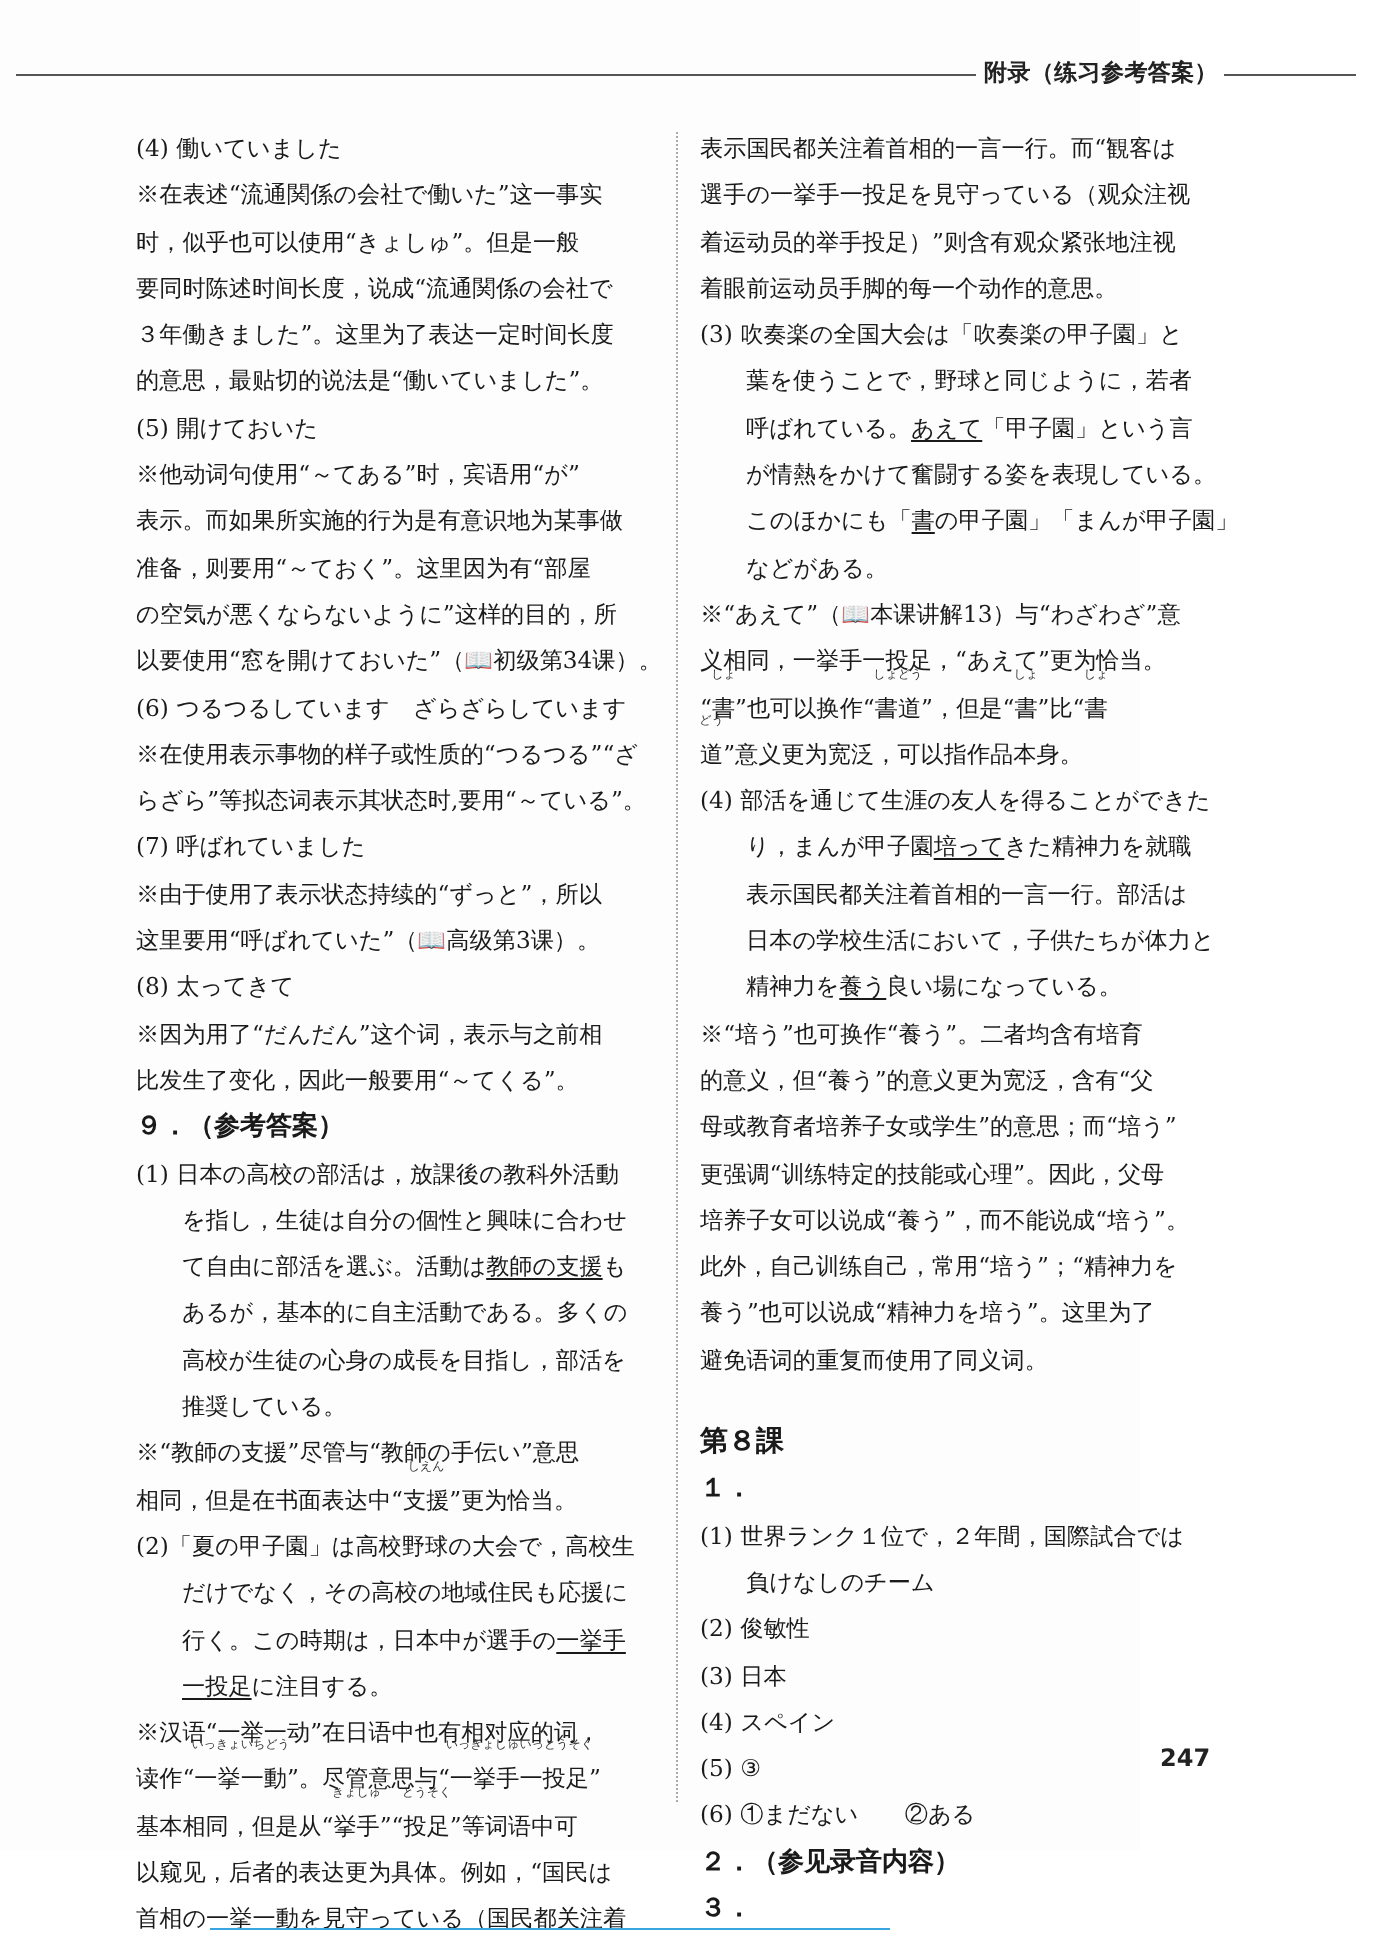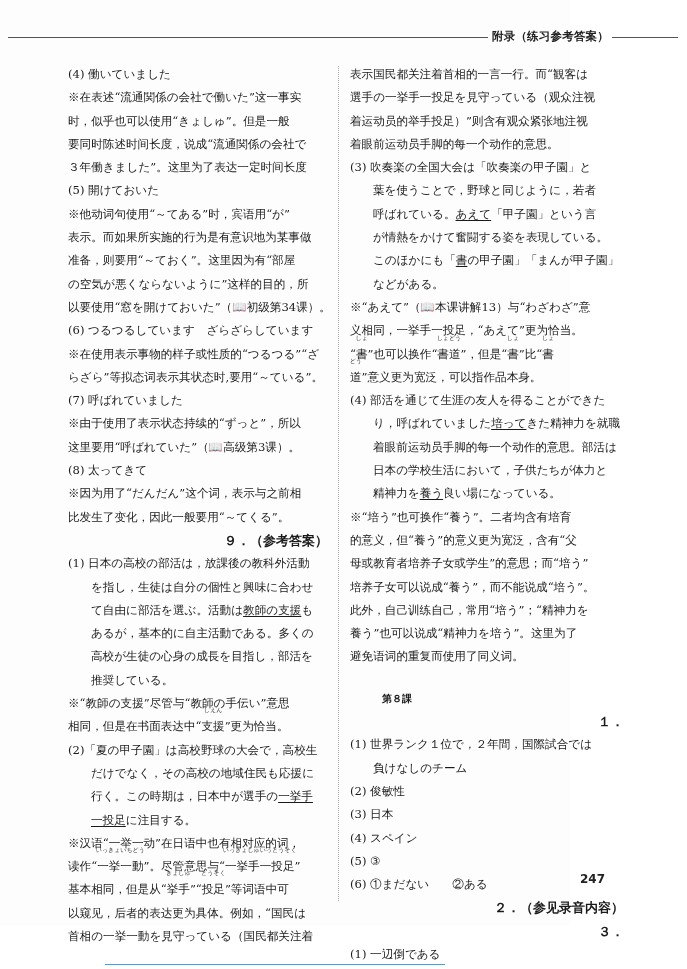--- a/index.html
+++ b/index.html
@@ -36,25 +36,25 @@
   .ln { white-space: nowrap; height: 23.3px; position: relative; }
   .ind { padding-left: 23px; }
   .u { text-decoration: underline; text-underline-offset: 2px; }
   .rb { position: relative; display: inline-block; }
   .rb .rt {
     position: absolute; left: 50%; transform: translateX(-50%);
     top: -8px; font-size: 6px; line-height: 6px; white-space: nowrap; color: #333;
   }
   .num {
     font-family: "DejaVu Sans", "Liberation Sans", sans-serif;
-    font-weight: bold; font-size: 13px; text-align: right;
+    font-weight: bold; font-size: 13px;
   }
   .lesson {
     font-family: "DejaVu Sans", "Liberation Sans", sans-serif;
-    font-weight: bold; font-size: 10px; margin-left: 32px;
+    font-weight: bold; font-size: 14px;
   }
   .page-number {
     position: absolute; left: 580px; top: 872px;
     font-family: "DejaVu Sans", "Liberation Sans", sans-serif;
     font-weight: bold; font-size: 12px; color: #222; height: 13px; overflow: hidden;
   }
   .bottom-bar {
     position: absolute; left: 105px; top: 964px; width: 340px; height: 1px;
     background: #3aa6df;
   }
@@ -68,20 +68,21 @@
   <div class="header-line right"></div>
 
   <div class="col-divider"></div>
 
   <div class="col left">
     <div class="ln">(4) 働いていました</div>
     <div class="ln">※在表述“流通関係の会社で働いた”这一事实</div>
     <div class="ln">时，似乎也可以使用“きょしゅ”。但是一般</div>
     <div class="ln">要同时陈述时间长度，说成“流通関係の会社で</div>
     <div class="ln">３年働きました”。这里为了表达一定时间长度</div>
+    <div class="ln">的意思，最贴切的说法是“働いていました”。</div>
     <div class="ln">(5) 開けておいた</div>
     <div class="ln">※他动词句使用“～てある”时，宾语用“が”</div>
     <div class="ln">表示。而如果所实施的行为是有意识地为某事做</div>
     <div class="ln">准备，则要用“～ておく”。这里因为有“部屋</div>
     <div class="ln">の空気が悪くならないように”这样的目的，所</div>
     <div class="ln">以要使用“窓を開けておいた”（📖初级第34课）。</div>
     <div class="ln">(6) つるつるしています　ざらざらしています</div>
     <div class="ln">※在使用表示事物的样子或性质的“つるつる”“ざ</div>
     <div class="ln">らざら”等拟态词表示其状态时,要用“～ている”。</div>
     <div class="ln">(7) 呼ばれていました</div>
@@ -127,28 +128,29 @@
     <div class="ln ind">が情熱をかけて奮闘する姿を表現している。</div>
     <div class="ln ind"><span>このほかにも「</span><span class="u">書</span><span>の甲子園」「まんが甲子園」</span></div>
     <div class="ln ind">などがある。</div>
 
     <div class="ln">※“あえて”（📖本课讲解13）与“わざわざ”意</div>
     <div class="ln">义相同，一挙手一投足，“あえて”更为恰当。</div>
     <div class="ln"><span>“</span><span class="rb"><span>書</span><span class="rt">しょ</span></span><span>”也可以换作“</span><span class="rb"><span>書道</span><span class="rt">しょどう</span></span><span>”，但是“</span><span class="rb"><span>書</span><span class="rt">しょ</span></span><span>”比“</span><span class="rb"><span>書</span><span class="rt">しょ</span></span></div>
     <div class="ln"><span class="rb"><span>道</span><span class="rt">どう</span></span><span>”意义更为宽泛，可以指作品本身。</span></div>
 
     <div class="ln">(4) 部活を通じて生涯の友人を得ることができた</div>
-    <div class="ln ind"><span>り，呼ばれていました</span><span class="u">培って</span><span>きた精神力を就職</span></div>
-    <div class="ln ind">着眼前运动员手脚的每一个动作的意思。部活は</div>
+    <div class="ln ind"><span>り，まんが甲子園</span><span class="u">培って</span><span>きた精神力を就職</span></div>
+    <div class="ln ind">表示国民都关注着首相的一言一行。部活は</div>
     <div class="ln ind">日本の学校生活において，子供たちが体力と</div>
     <div class="ln ind"><span>精神力を</span><span class="u">養う</span><span>良い場になっている。</span></div>
 
     <div class="ln">※“培う”也可换作“養う”。二者均含有培育</div>
     <div class="ln">的意义，但“養う”的意义更为宽泛，含有“父</div>
     <div class="ln">母或教育者培养子女或学生”的意思；而“培う”</div>
+    <div class="ln">更强调“训练特定的技能或心理”。因此，父母</div>
     <div class="ln">培养子女可以说成“養う”，而不能说成“培う”。</div>
     <div class="ln">此外，自己训练自己，常用“培う”；“精神力を</div>
     <div class="ln">養う”也可以说成“精神力を培う”。这里为了</div>
     <div class="ln">避免语词的重复而使用了同义词。</div>
 
     <div class="ln" style="height:18px"></div>
     <div class="ln lesson">第８課</div>
     <div class="ln num">１．</div>
     <div class="ln">(1) 世界ランク１位で，２年間，国際試合では</div>
     <div class="ln ind">負けなしのチーム</div>

